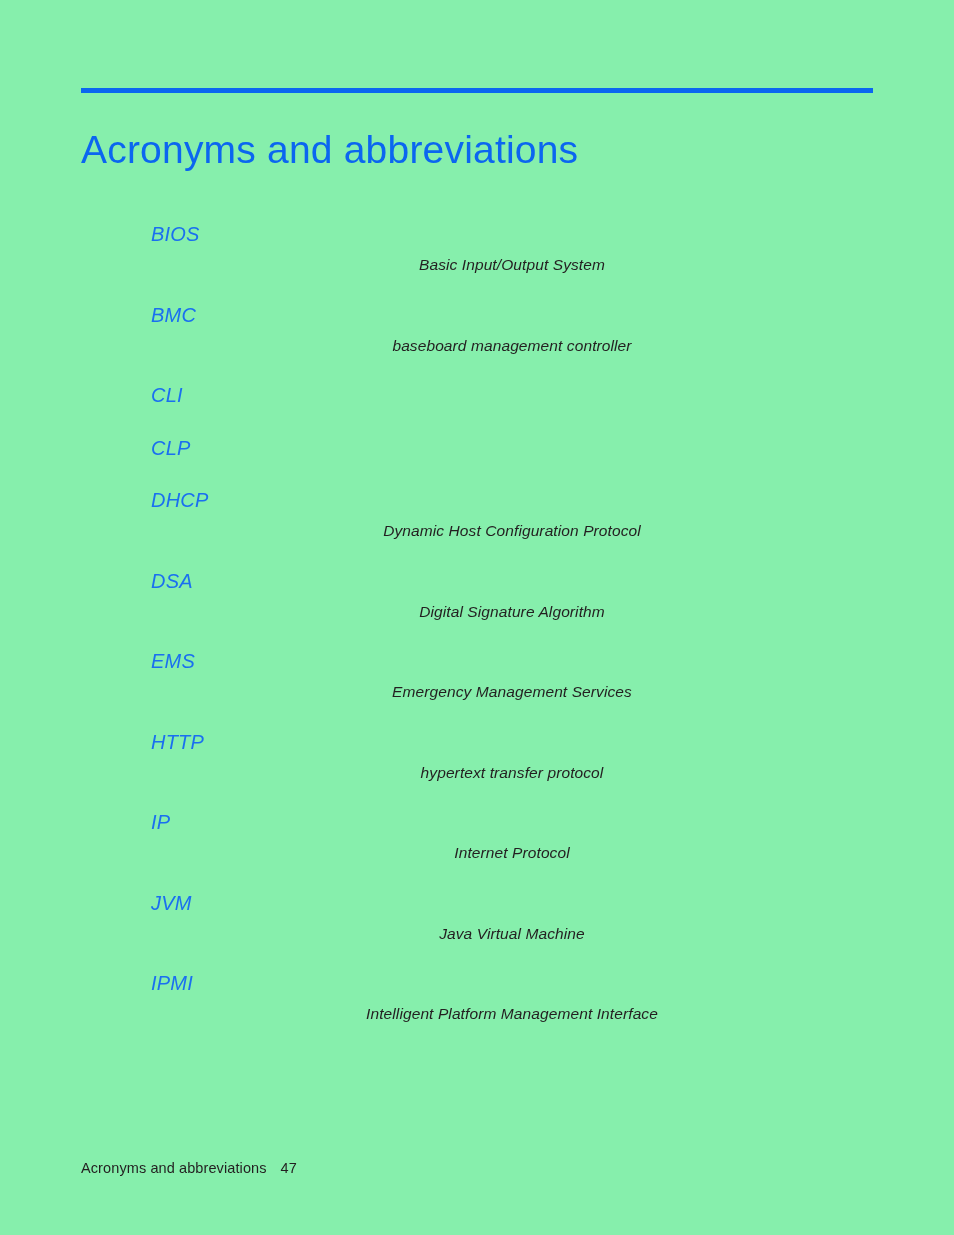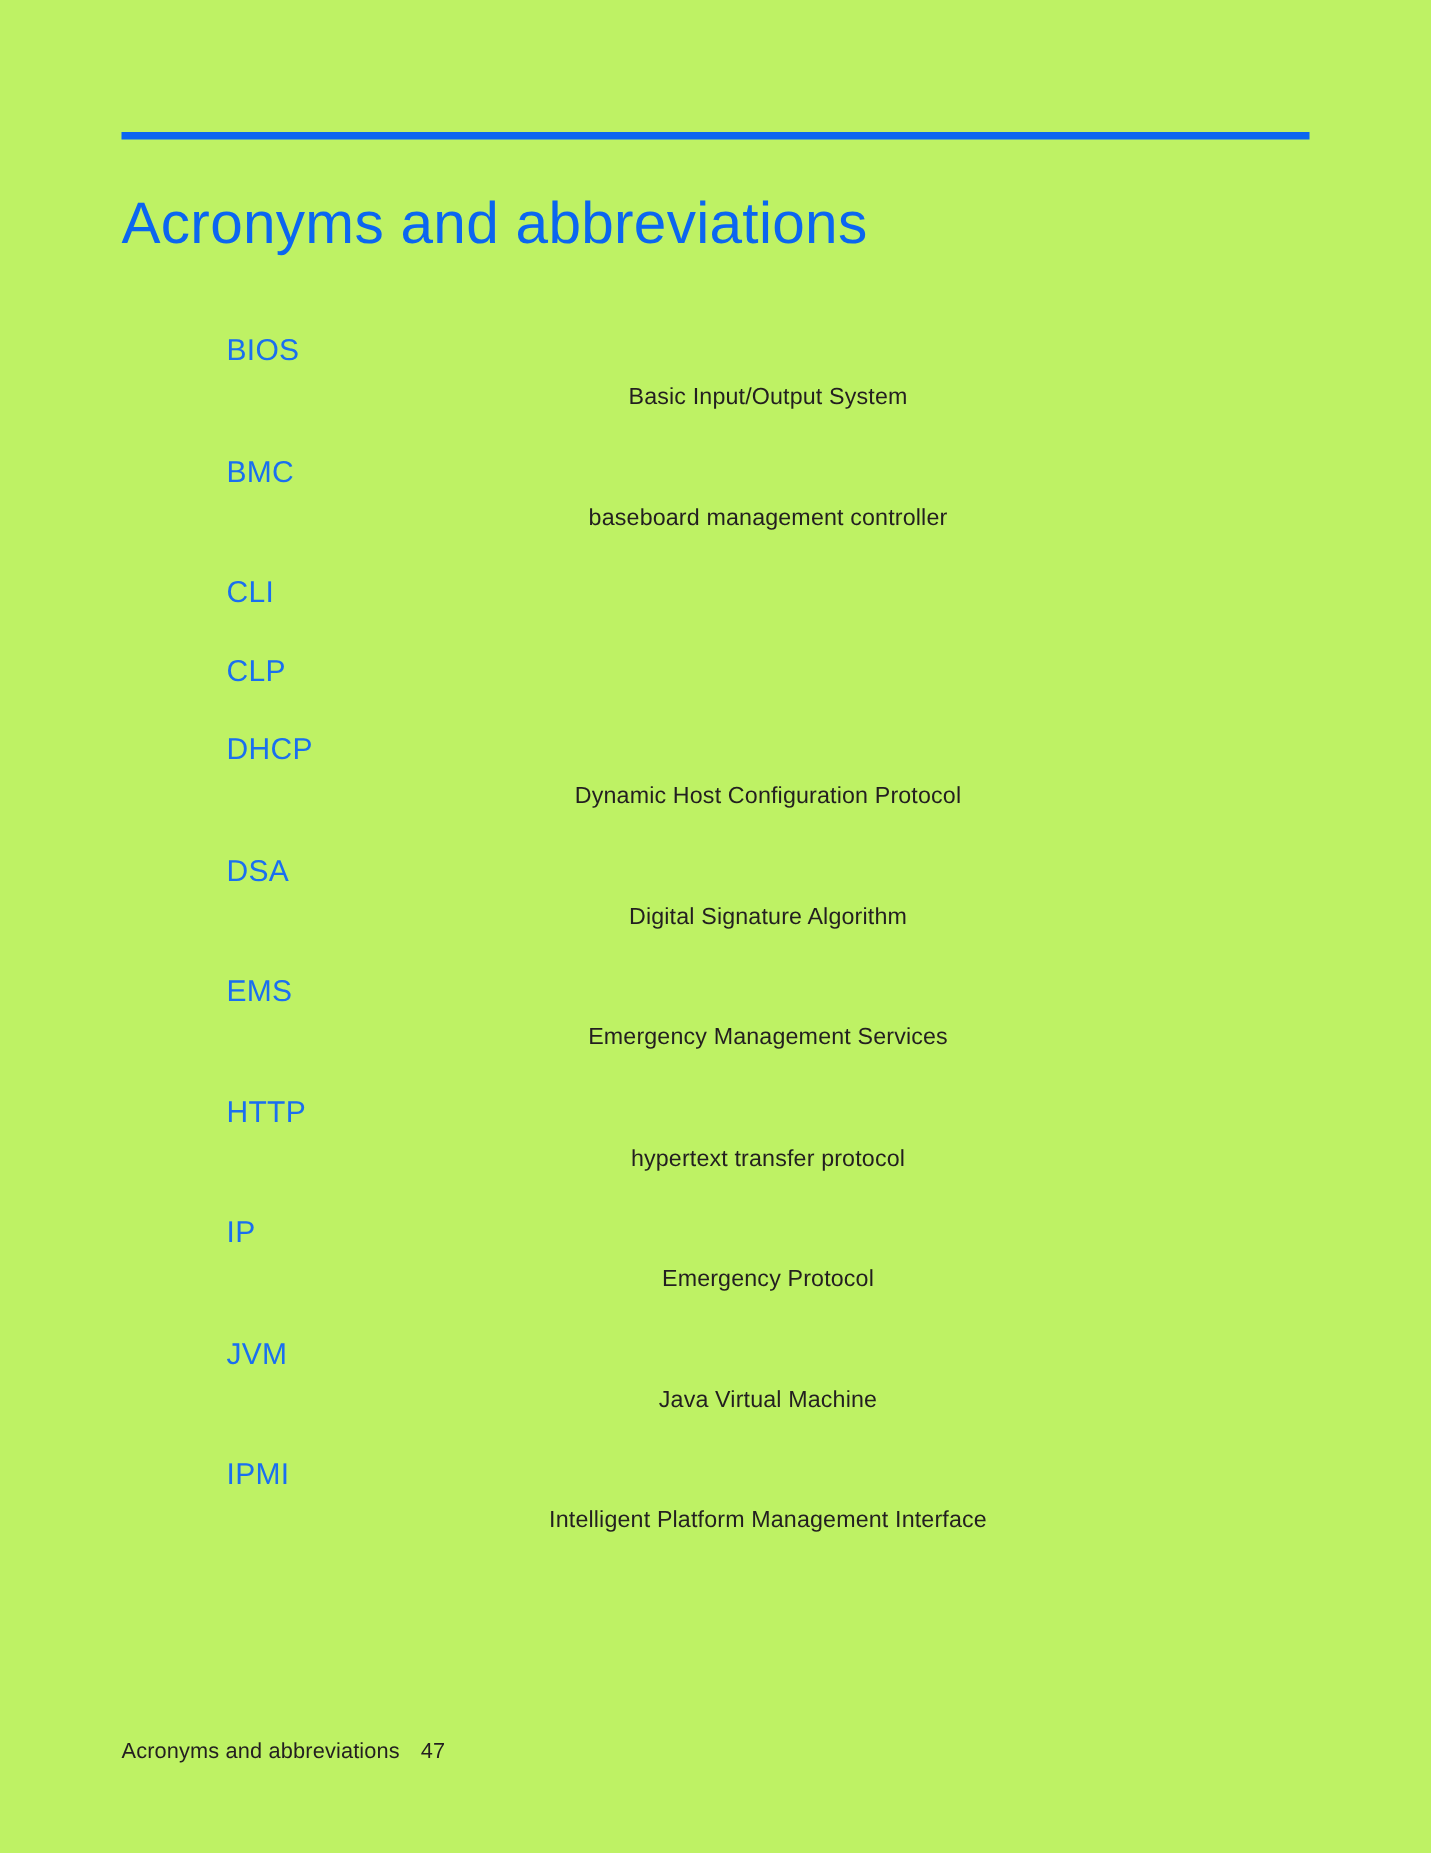--- a/index.html
+++ b/index.html
@@ -11,21 +11,21 @@
     width: 954px;
     height: 1235px;
     position: relative;
     font-family: "Liberation Sans", sans-serif;
     -webkit-font-smoothing: antialiased;
   }
 
   .page {
     position: absolute;
     inset: 0;
-    background: #bef264;
+    background: #86efac;
   }
 
   
   .header-rule {
     position: absolute;
     left: 81px;
     top: 88px;
     width: 792px;
     height: 5px;
     background: #0b66f0;
@@ -42,20 +42,21 @@
     letter-spacing: 0.2px;
     white-space: nowrap;
   }
 
   
   .glossary {
     position: absolute;
     left: 151px;
     top: 222px;
     width: 722px;
+    font-style: italic;
   }
 
   .entry {
     margin-bottom: 27.5px;
   }
   .entry:last-child {
     margin-bottom: 0;
   }
 
   .entry-term {
@@ -134,21 +135,21 @@
       <div class="entry">
         <div class="entry-term">EMS</div>
         <div class="entry-definition">Emergency Management Services</div>
       </div>
       <div class="entry">
         <div class="entry-term">HTTP</div>
         <div class="entry-definition">hypertext transfer protocol</div>
       </div>
       <div class="entry">
         <div class="entry-term">IP</div>
-        <div class="entry-definition">Emergency Protocol</div>
+        <div class="entry-definition">Internet Protocol</div>
       </div>
       <div class="entry">
         <div class="entry-term">JVM</div>
         <div class="entry-definition">Java Virtual Machine</div>
       </div>
       <div class="entry">
         <div class="entry-term">IPMI</div>
         <div class="entry-definition">Intelligent Platform Management Interface</div>
       </div>
     </div>

